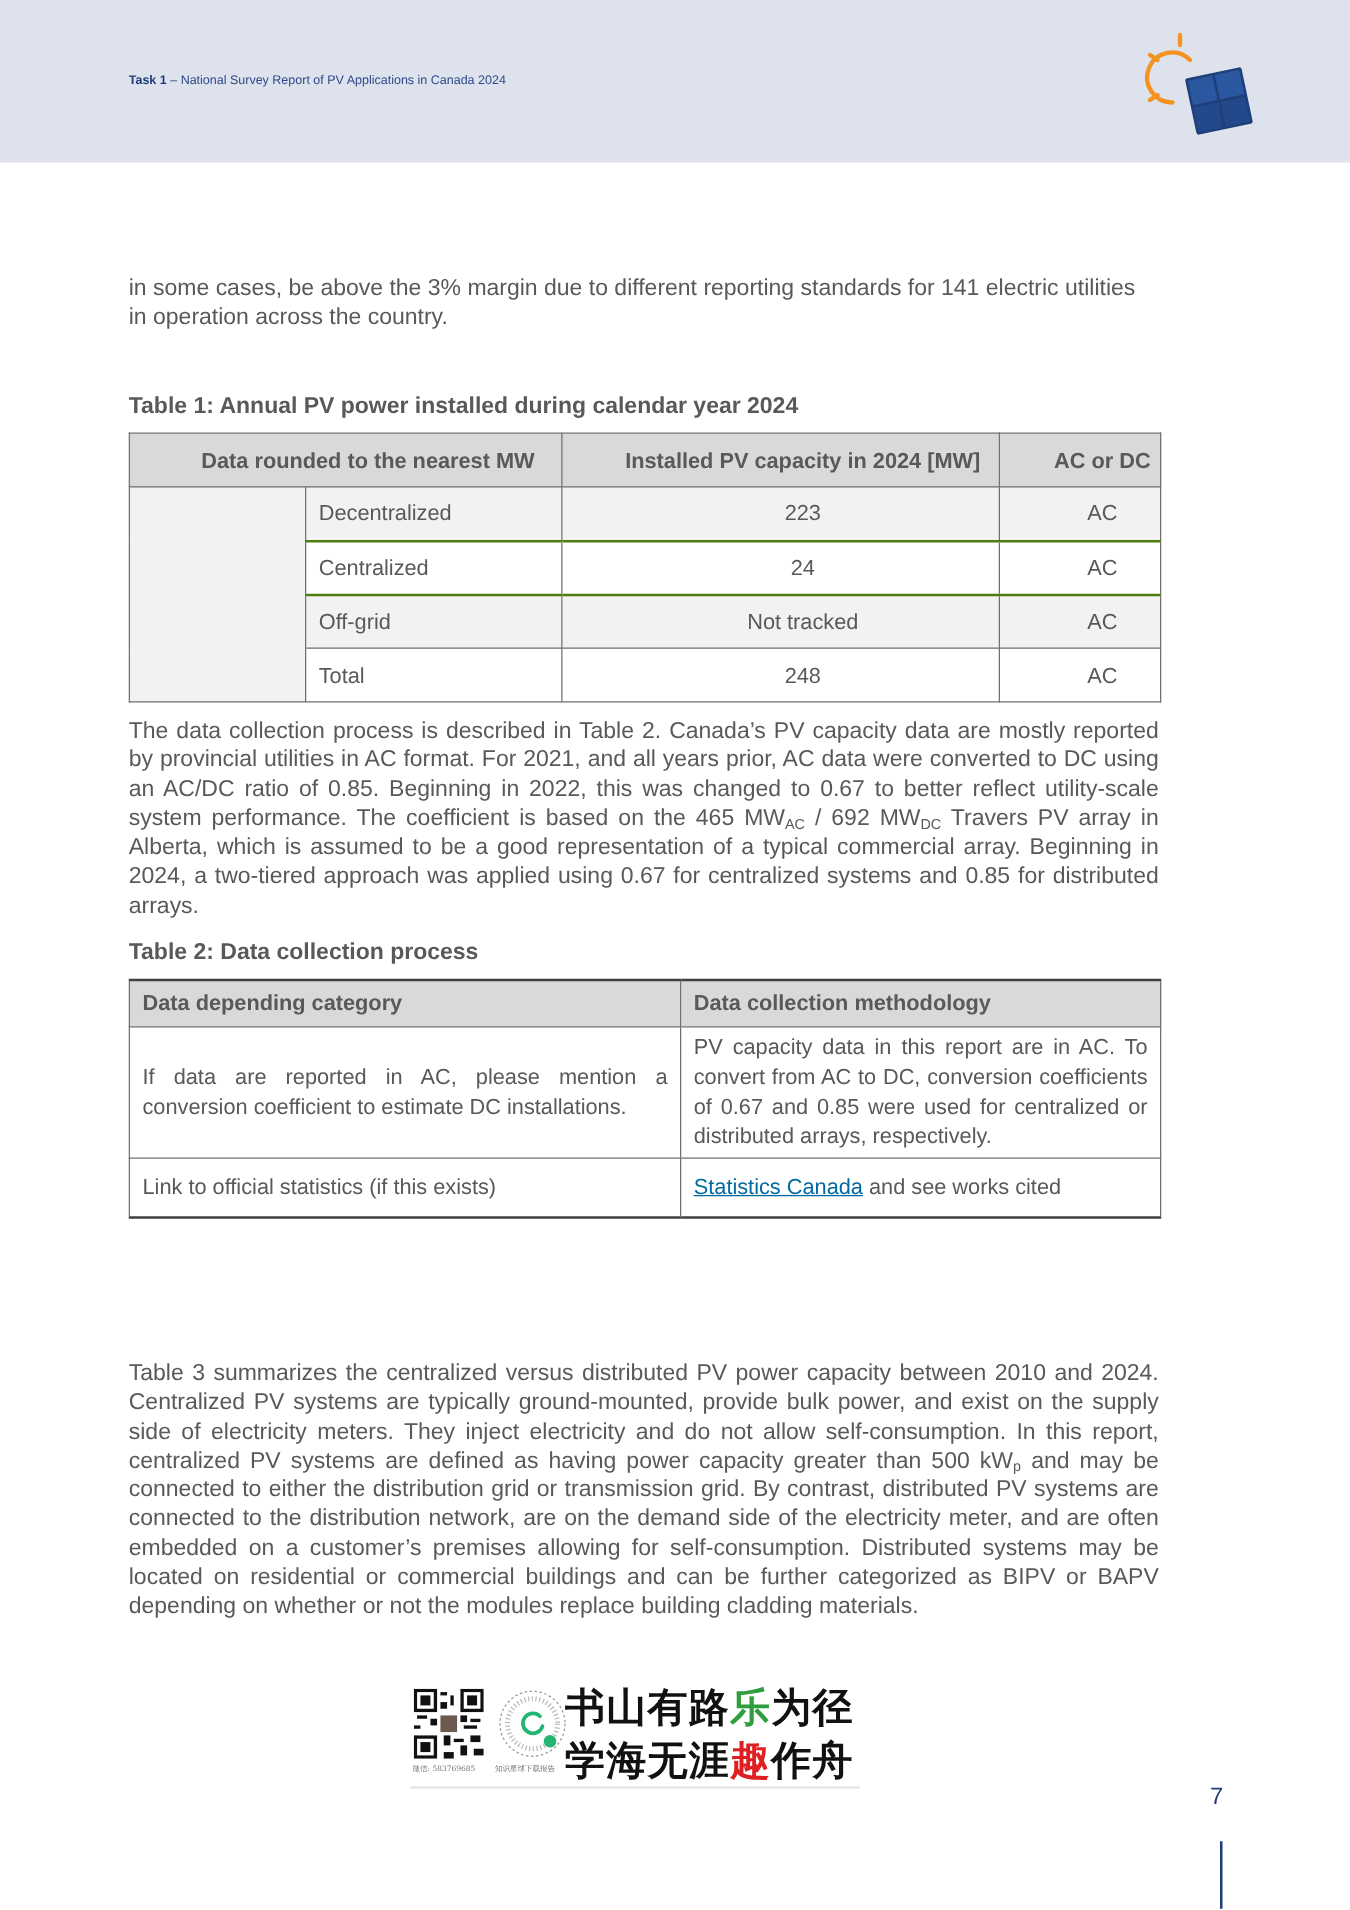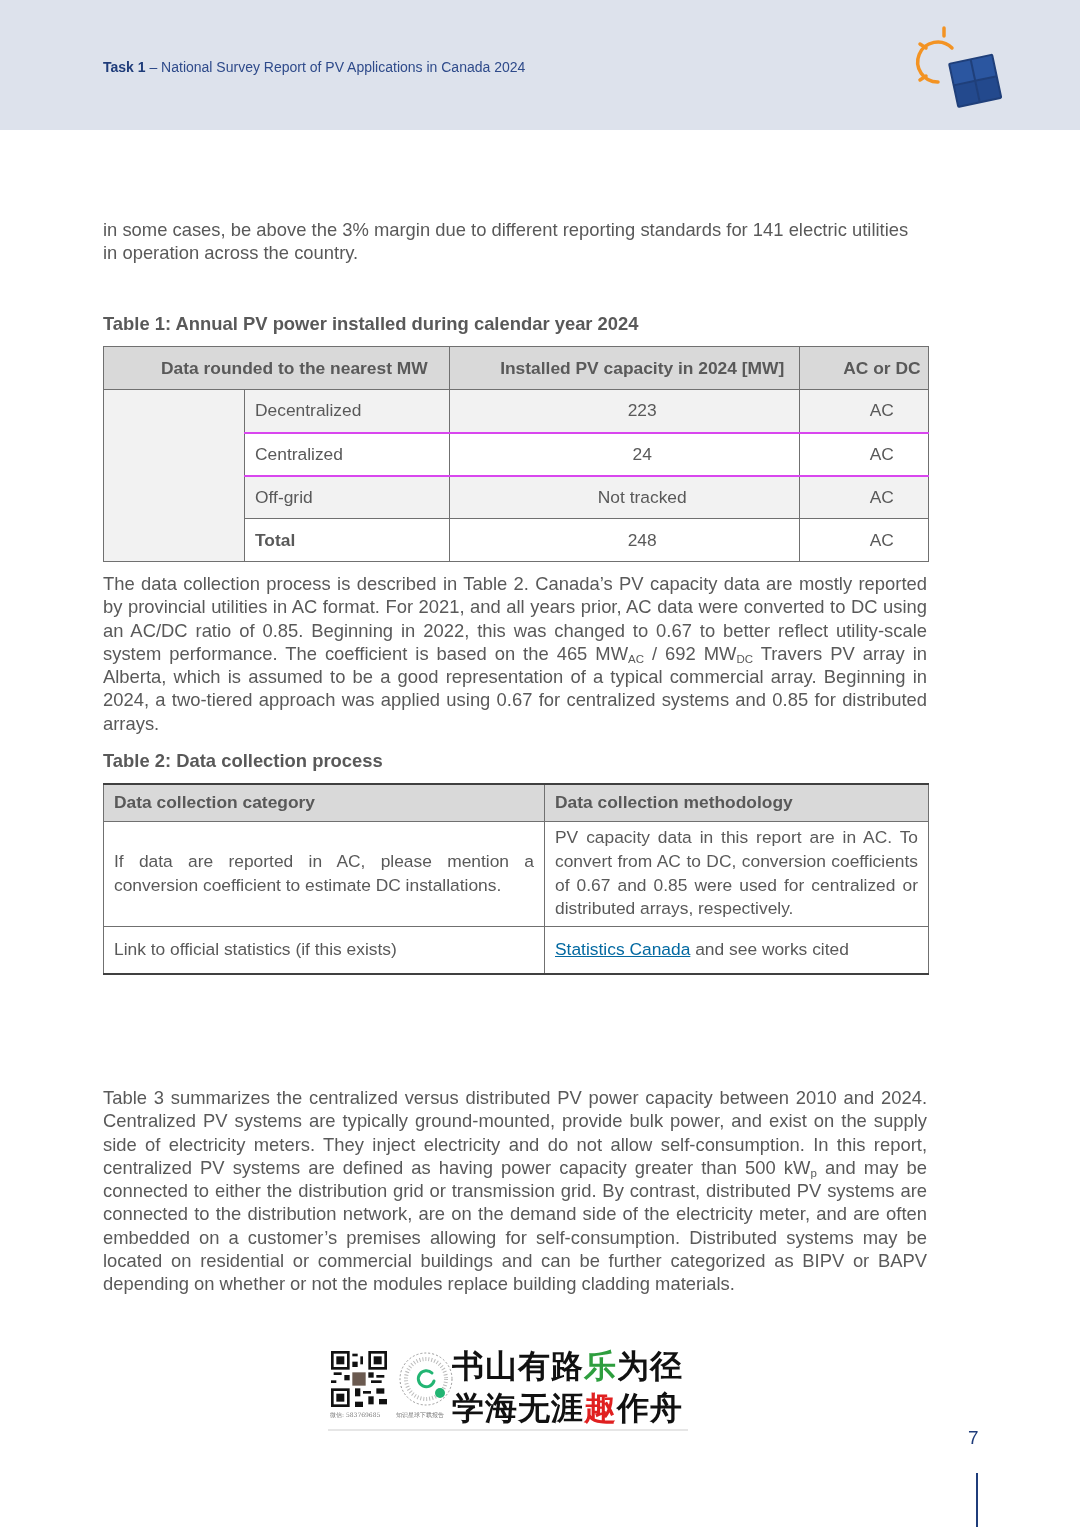--- a/index.html
+++ b/index.html
@@ -1,20 +1,20 @@
 <!DOCTYPE html>
 <html><head>
 <meta charset="utf-8">
 <style>
   * { box-sizing: border-box; margin: 0; padding: 0; }
   html, body { width: 1080px; height: 1528px; background: #ffffff; overflow: hidden; }
   body { position: relative; font-family: "Liberation Sans", sans-serif; color: #595959; }
 
   .header-band { position: absolute; left: 0; top: 0; width: 1080px; height: 130px; background: #dde2ec; }
-  .header-title { position: absolute; left: 103px; top: 59px; font-size: 14px; color: #2e4a8a; white-space: nowrap; }
+  .header-title { position: absolute; left: 103px; top: 59px; font-size: 10px; color: #2e4a8a; white-space: nowrap; }
   .header-title b { color: #1f3c7a; font-weight: bold; }
   .logo { position: absolute; left: 908px; top: 24px; width: 96px; height: 90px; }
 
   .para { position: absolute; left: 103px; width: 824px; font-size: 18.4px; line-height: 23.3px; color: #595959; text-align: justify; }
   .para sub { font-size: 11.5px; vertical-align: -3px; line-height: 0; }
   .p1 { top: 218px; text-align: left; }
   .p2 { top: 572px; }
   .p3 { top: 1086px; }
 
   .caption { position: absolute; left: 103px; font-size: 18.4px; font-weight: bold; color: #595959; white-space: nowrap; }
@@ -24,22 +24,22 @@
   table { border-collapse: collapse; position: absolute; left: 103px; width: 826px; }
   .t1 { top: 346px; }
   .t1 td, .t1 th { border: 1px solid #707070; font-size: 17.4px; color: #595959; height: 43px; padding-left: 36px; }
   .t1 th { background: #d9d9d9; font-weight: bold; text-align: center; }
   .t1 th.c1 { width: 322px; }
   .t1 th.c2 { width: 350px; }
   .t1 td.blank { background: #f2f2f2; border-bottom: 1px solid #707070; }
   .t1 td.lbl { padding-left: 10px; text-align: left; }
   .t1 td.ctr { text-align: center; }
   .t1 tr.shade td.lbl, .t1 tr.shade td.ctr { background: #f2f2f2; }
-  .t1 td.bold { font-weight: bold; margin-top: 30px; }
-  .t1 tr.thick td.lbl, .t1 tr.thick td.ctr { border-top: 2px solid #d946ef; }
+  .t1 td.bold { font-weight: normal; margin-top: 30px; }
+  .t1 tr.thick td.lbl, .t1 tr.thick td.ctr { border-top: 2px solid #4d7c0f; }
 
   .t2 { top: 783px; }
   .t2 td, .t2 th { border: 1px solid #707070; font-size: 17.4px; line-height: 23.8px; color: #595959; padding: 4px 10px; vertical-align: middle; }
   .t2 th { background: #d9d9d9; font-weight: bold; text-align: left; height: 37px; border-top: 2px solid #404040; }
   .t2 th.c1 { width: 441px; }
   .t2 td { text-align: justify; }
   .t2 tr.r1 td { height: 105px; margin-left: 36px; }
   .t2 tr.r2 td { height: 83px; border-top: 2px solid #404040; }
   .t2 tr.r3 td { height: 48px; border-bottom: 2px solid #404040; }
   .t2 a { color: #0369a1; text-decoration: underline; }
@@ -117,21 +117,21 @@
 </tbody>
   </table>
 
 <div class="para p2"><span>The data collection process is described in Table 2. Canada’s PV capacity data are mostly reported by provincial utilities in AC format. For 2021, and all years prior, AC data were converted to DC using an AC/DC ratio of 0.85. Beginning in 2022, this was changed to 0.67 to better reflect utility-scale system performance. The coefficient is based on the 465 MW</span><sub>AC</sub><span> / 692 MW</span><sub>DC</sub><span> Travers PV array in Alberta, which is assumed to be a good representation of a typical commercial array. Beginning in 2024, a two-tiered approach was applied using 0.67 for centralized systems and 0.85 for distributed arrays.</span></div>
 
 <div class="caption cap2">Table 2: Data collection process</div>
 
 <table class="t2">
   <tbody>
       <tr>
-    <th class="c1">Data collection category</th>
+    <th class="c1">Data depending category</th>
     <th>Data collection methodology</th>
   </tr>
   <tr class="r1">
     <td>If data are reported in AC, please mention a conversion coefficient to estimate DC installations.</td>
     <td>PV capacity data in this report are in AC. To convert from AC to DC, conversion coefficients of 0.67 and 0.85 were used for centralized or distributed arrays, respectively.</td>
   </tr>
   <tr class="r3">
     <td style="text-align:left">Link to official statistics (if this exists)</td>
     <td style="text-align:left"><a href="#">Statistics Canada</a><span> and see works cited</span></td>
   </tr>

